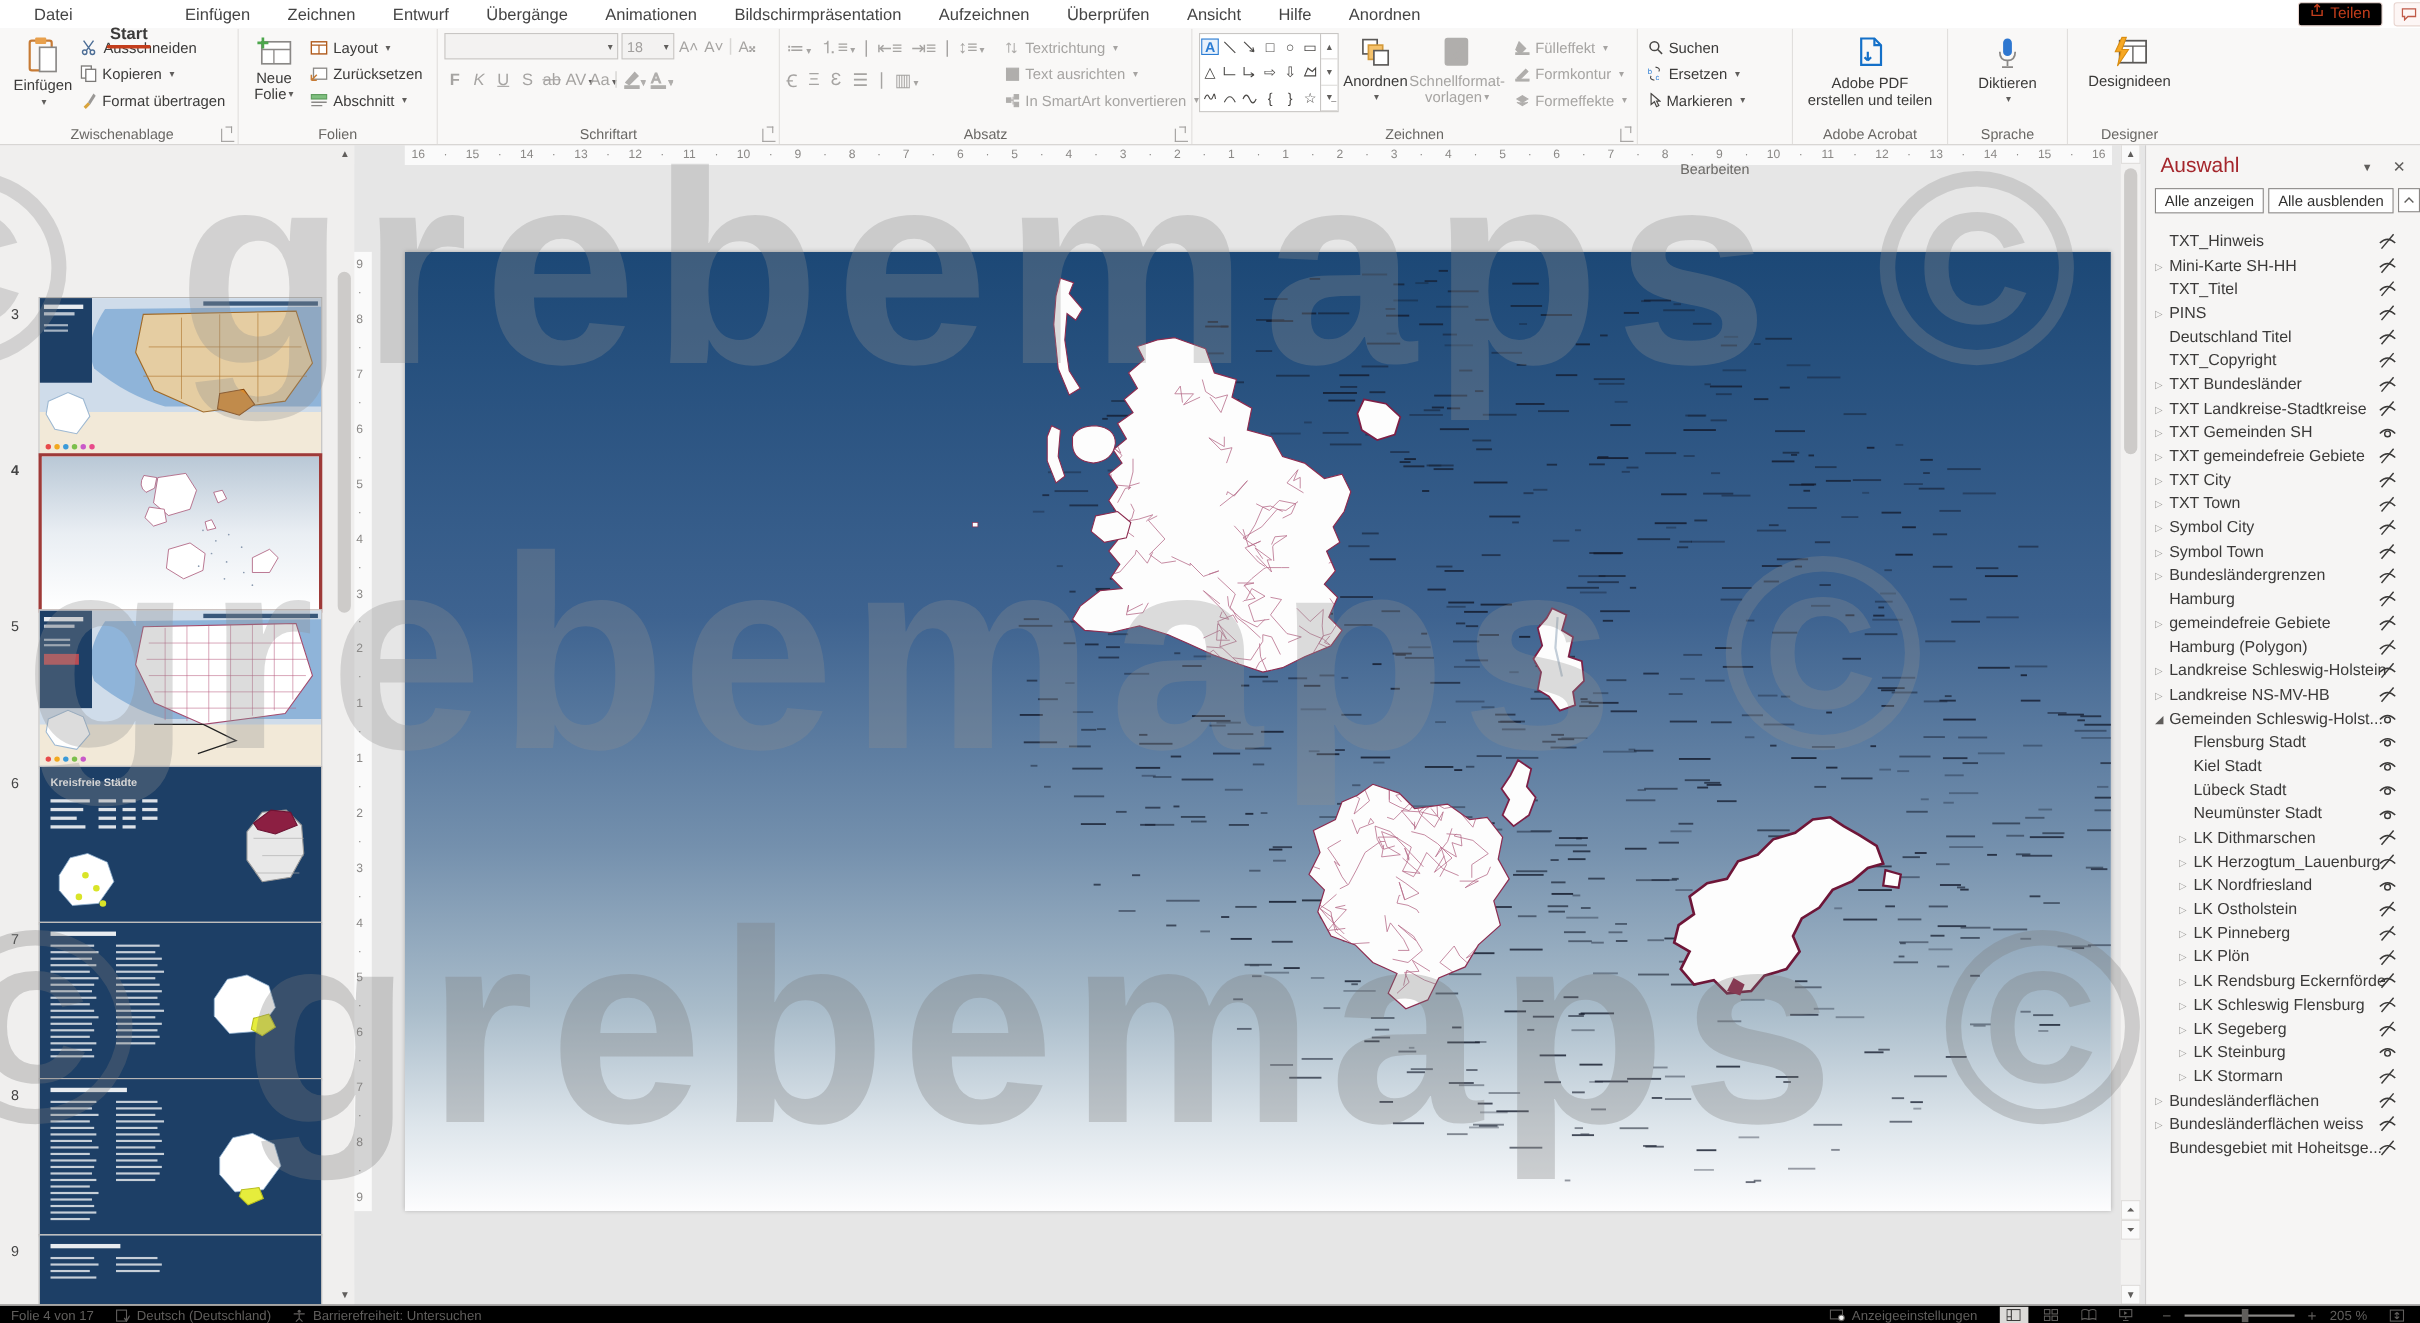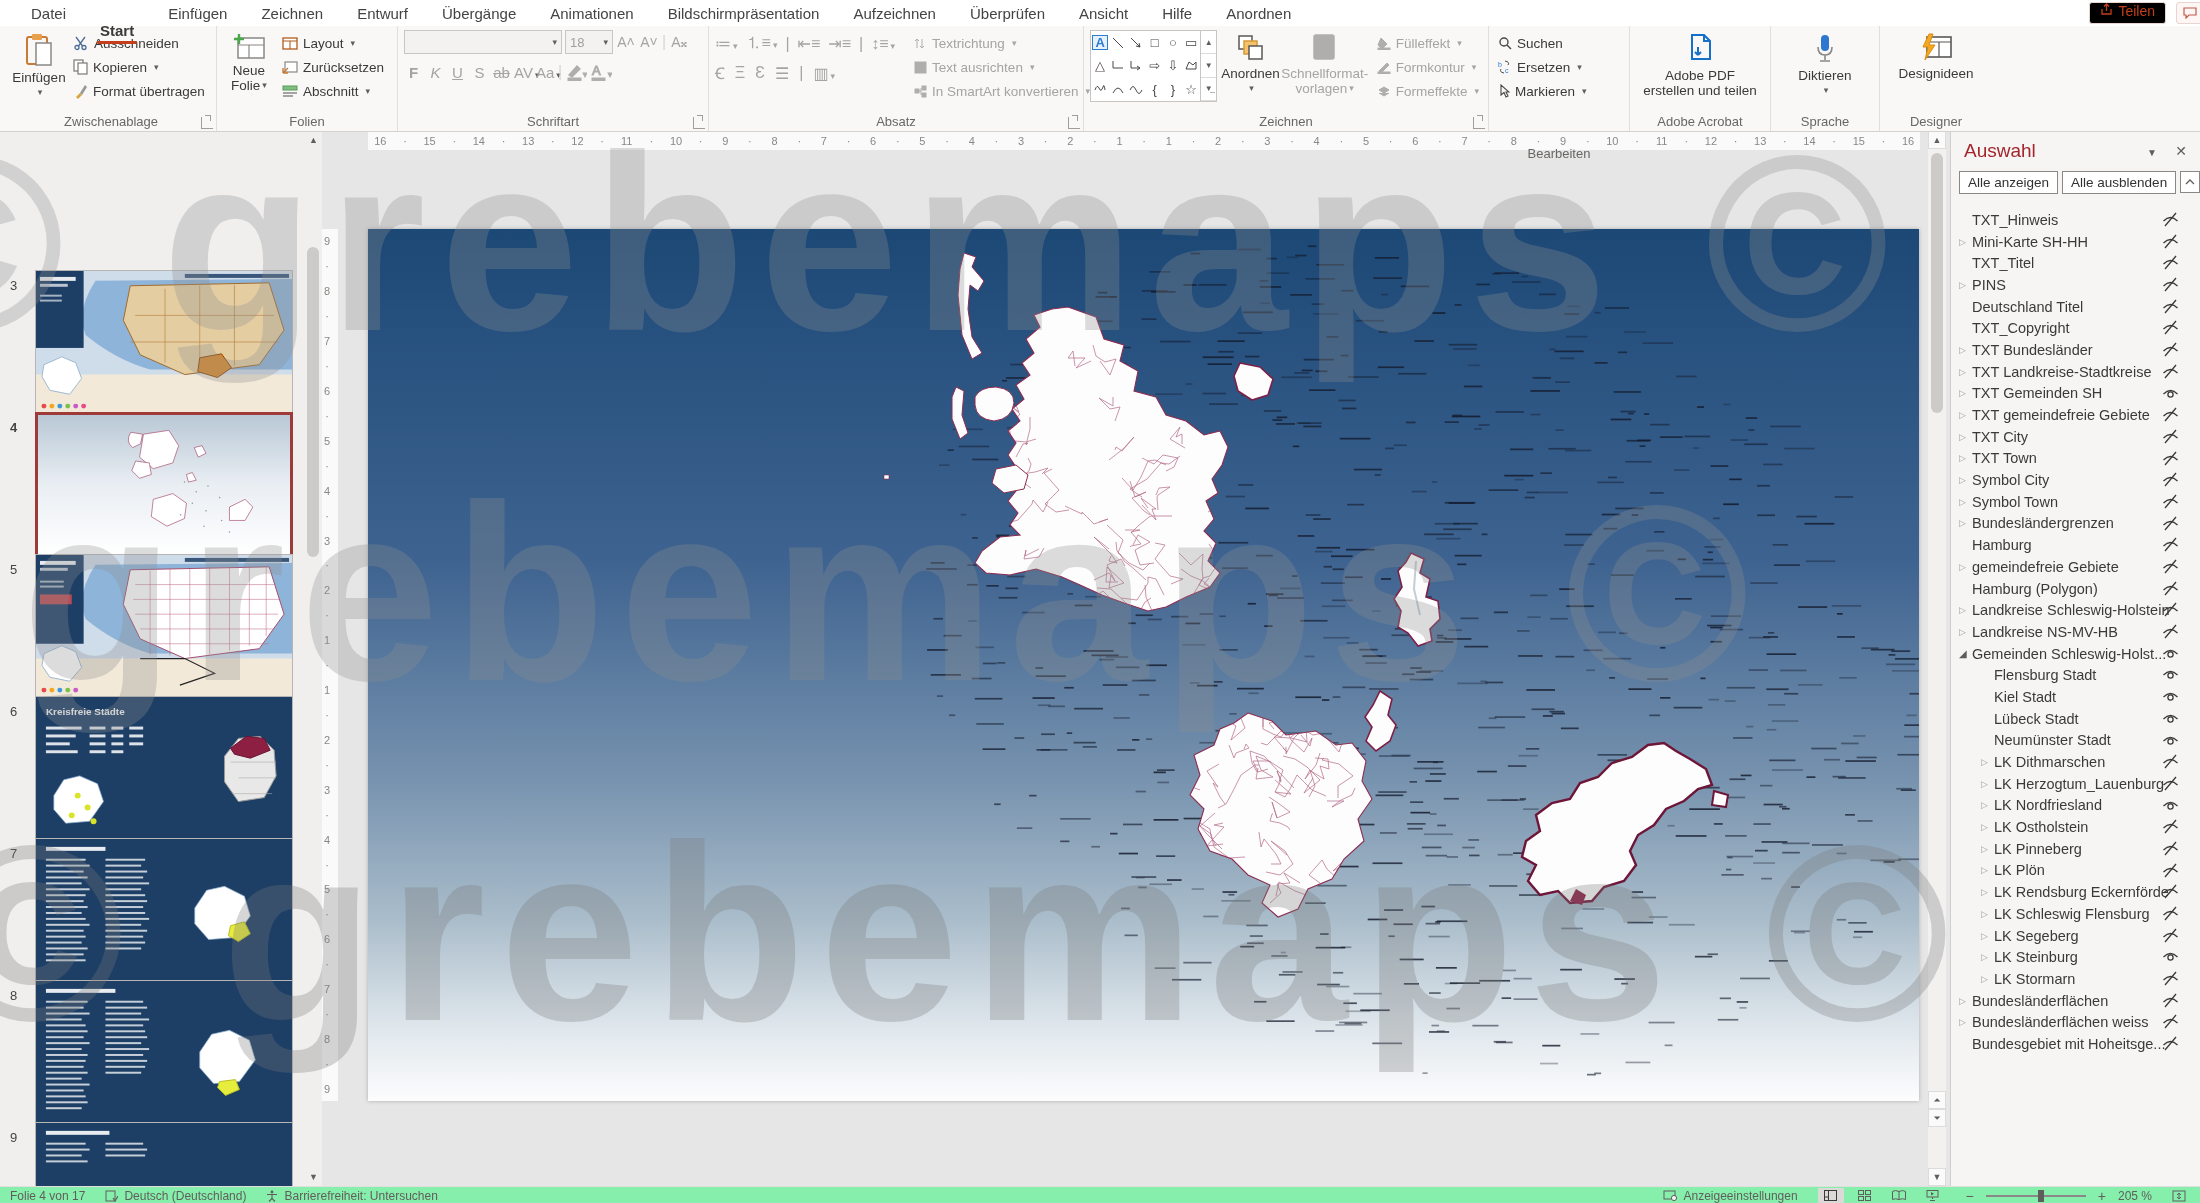--- a/index.html
+++ b/index.html
@@ -65,21 +65,21 @@
   .prow .exp{width:13px;font-size:9px;color:#a19f9d;flex:none;}
   .prow .exp .e{display:none;color:#5f5d5b;font-size:10px;}
   .prow[data-exp="n"] .exp{visibility:hidden;}
   .prow[data-exp="e"] .exp .e{display:inline;}
   .prow .plabel{flex:1;white-space:nowrap;overflow:hidden;}
   .prow .eye{position:absolute;right:22px;top:3px;width:17px;height:15px;}
   .prow .eye svg{display:none;}
   .prow[data-vis="true"] .eye .on{display:block;}
   .prow[data-vis="false"] .eye .off{display:block;}
   
-  .statusbar{position:absolute;left:0;top:1186px;width:2200px;height:17px;background:#86efac;border-top:1px solid #e1dfdd;display:flex;align-items:center;font-size:12px;color:#605e5c;z-index:45;}
+  .statusbar{position:absolute;left:0;top:1186px;width:2200px;height:17px;background:#000000;border-top:1px solid #e1dfdd;display:flex;align-items:center;font-size:12px;color:#605e5c;z-index:45;}
   .statusbar .sect{display:flex;align-items:center;gap:6px;padding:0 10px;white-space:nowrap;}
   .viewbtn{width:26px;height:16px;display:flex;align-items:center;justify-content:center;}
   .viewbtn.active{background:#dcdad8;}
   .zoomslider{width:100px;height:2px;background:#8a8886;position:relative;margin:0 8px;}
   .zoomslider .zthumb{position:absolute;left:52px;top:-5px;width:6px;height:12px;background:#605e5c;}
   
   .copyright{position:absolute;left:565px;top:1162px;width:1120px;text-align:center;font-size:25px;font-weight:bold;color:#1e4e79;z-index:50;white-space:nowrap;letter-spacing:.2px;}
   .wm{position:absolute;font-weight:bold;font-size:250px;letter-spacing:14px;color:#8f8f8f;opacity:.30;white-space:nowrap;z-index:60;pointer-events:none;font-family:"Liberation Sans",sans-serif;}
 </style>
 </head>

